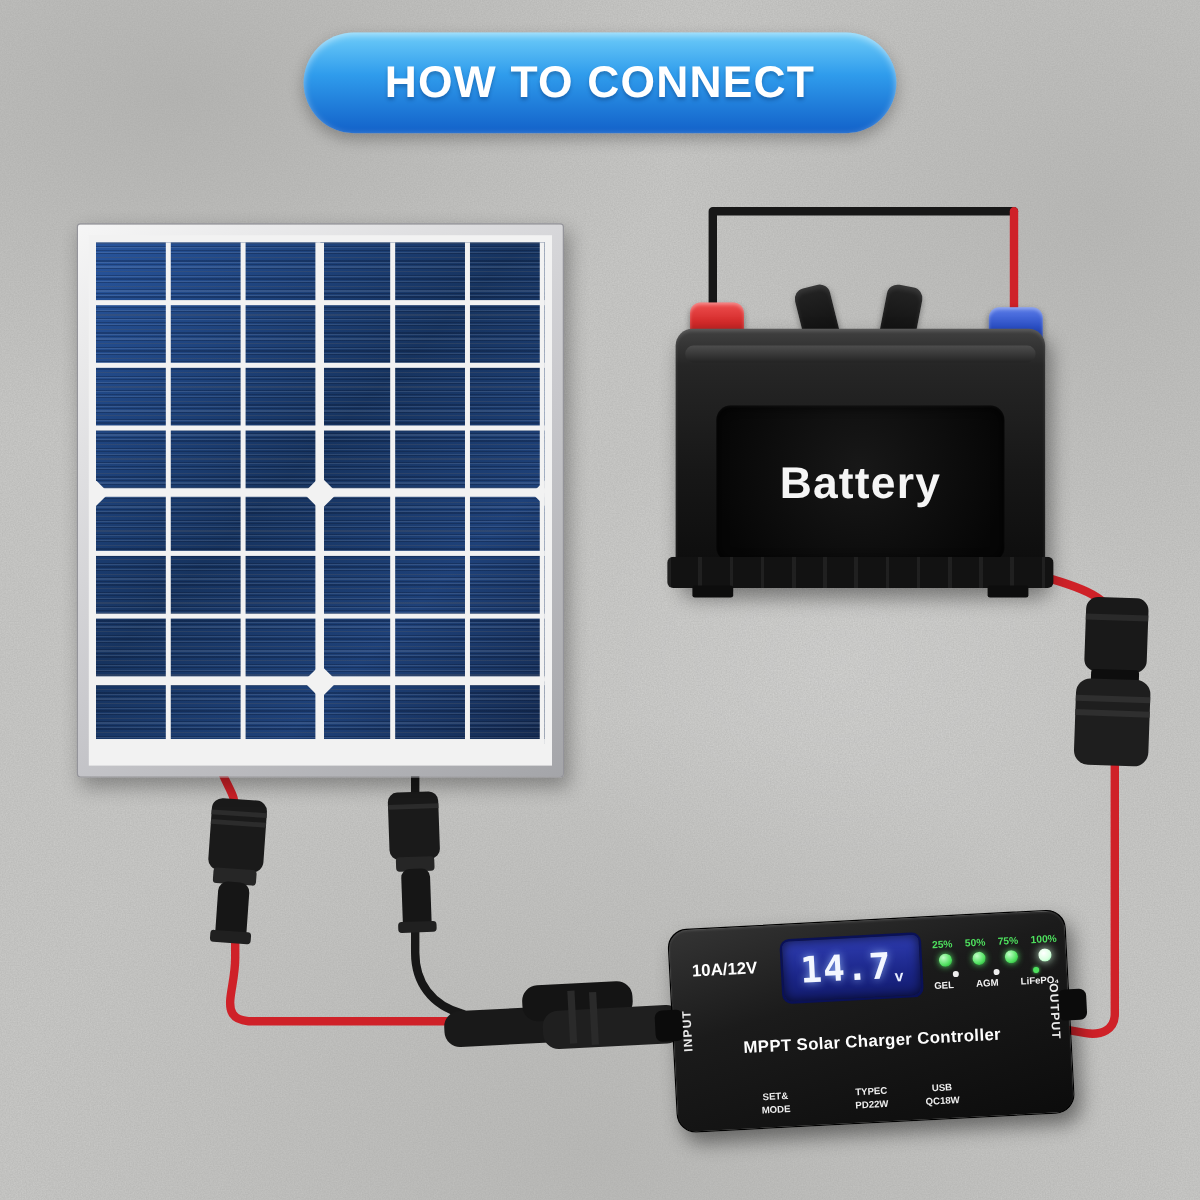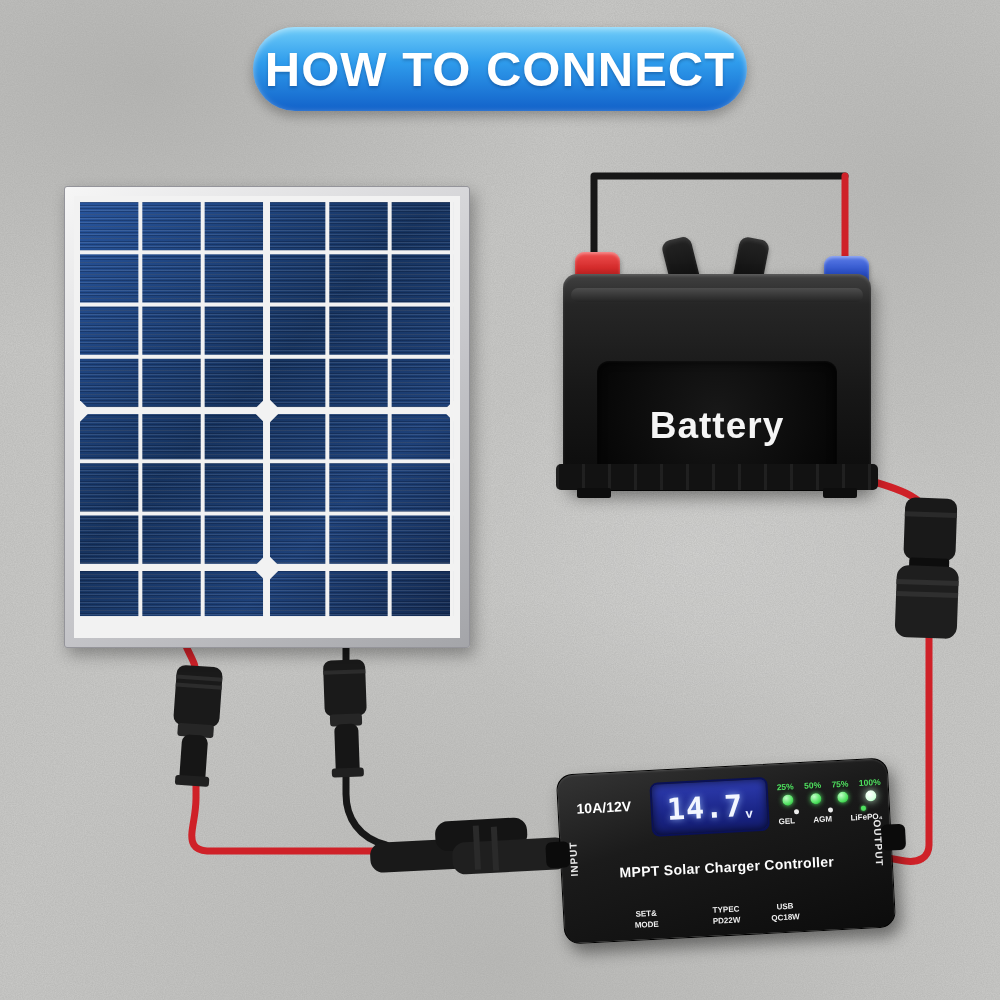--- a/index.html
+++ b/index.html
@@ -23,21 +23,21 @@
   .wire { fill:none; stroke-width:7; stroke-linecap:round; stroke-linejoin:round; }
   .wire-red   { stroke:var(--wire-red,#cf2128); }
   .wire-black { stroke:var(--wire-black,#171717); }
   .wire-thick { stroke-width:9; }
 
   
   .banner { position:absolute; left:253px; top:27px; width:494px; height:84px;
     border-radius:42px; z-index:6; display:flex; align-items:center; justify-content:center;
     background:linear-gradient(180deg, var(--banner-top,#6fcdf9) 0%, #2f9cec 42%, var(--banner-bottom,#1261c9) 100%);
     box-shadow:0 5px 12px rgba(0,0,0,.28), inset 0 2px 6px rgba(255,255,255,.5); }
-  .banner span { color:#fff; font-size:49px; font-weight:bold; letter-spacing:1px;
+  .banner span { color:#fff; font-size:37px; font-weight:bold; letter-spacing:1px;
     white-space:nowrap; text-shadow:0 2px 3px rgba(0,30,80,.3);text-align:center; }
 
   
   .panel-label { position:absolute; left:110px; top:140px; z-index:5;
     font-size:24px; font-weight:bold; color:#0f0f0f; }
   .solar-panel { position:absolute; left:64px; top:186px; width:406px; height:462px; z-index:4;
     background:linear-gradient(145deg,#f6f6f6,#c9c9cd 55%,#a4a5a9);
     border:1px solid #94949a; border-radius:3px; box-shadow:4px 7px 16px rgba(0,0,0,.32); }
   .panel-inner { position:absolute; inset:9px; background:#f2f2f2; }
   .cells { position:absolute; left:6px; right:6px; top:6px; bottom:18px; overflow:hidden;
@@ -59,21 +59,21 @@
   .d-left   { left:-11px;  top:calc(50% - 9px);  width:18px; height:18px; }
   .d-right  { right:-11px; top:calc(50% - 9px);  width:18px; height:18px; }
 
   
   .battery { position:absolute; left:563px; top:250px; width:308px; height:262px; z-index:4; }
   .battery-body { position:absolute; left:0; right:0; top:24px; bottom:22px;
     background:linear-gradient(180deg,#414141 0%, #262626 14%, #171717 55%, #0b0b0b 100%);
     border-radius:14px; box-shadow:4px 8px 16px rgba(0,0,0,.4), inset 0 2px 3px rgba(255,255,255,.14); }
   .battery-ridge { position:absolute; left:8px; right:8px; top:14px; height:14px;
     background:linear-gradient(180deg,#4d4d4d,#242424); border-radius:7px; }
-  .battery-plate { position:absolute; left:34px; top:87px; width:240px; height:130px;
+  .battery-plate { position:absolute; left:34px; top:64px; width:240px; height:130px;
     background:radial-gradient(circle at 50% 40%, #181818, #060606 85%);
     border-radius:12px; box-shadow:inset 0 0 10px #000, inset 0 1px 2px rgba(255,255,255,.08);
     display:flex; align-items:center; justify-content:center; }
   .battery-plate span { color:#f5f5f5; font-size:37px; font-weight:bold; letter-spacing:1px; }
   .battery-base { position:absolute; left:-7px; right:-7px; bottom:0; height:26px;
     background:#121212; border-radius:5px;
     background-image:repeating-linear-gradient(90deg, rgba(255,255,255,.06) 0 3px, transparent 3px 26px); }
   .battery-foot { position:absolute; bottom:-8px; width:34px; height:10px; background:#0d0d0d; border-radius:2px; }
   .battery-foot.f1 { left:14px; } .battery-foot.f2 { right:14px; }
   .terminal { position:absolute; width:45px; height:37px; border-radius:9px 9px 5px 5px;

